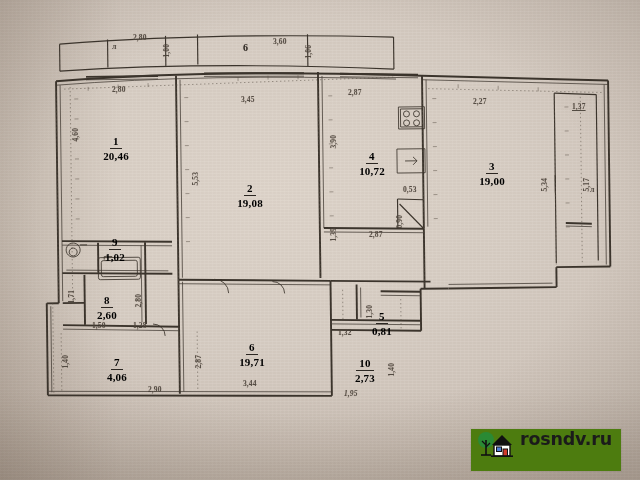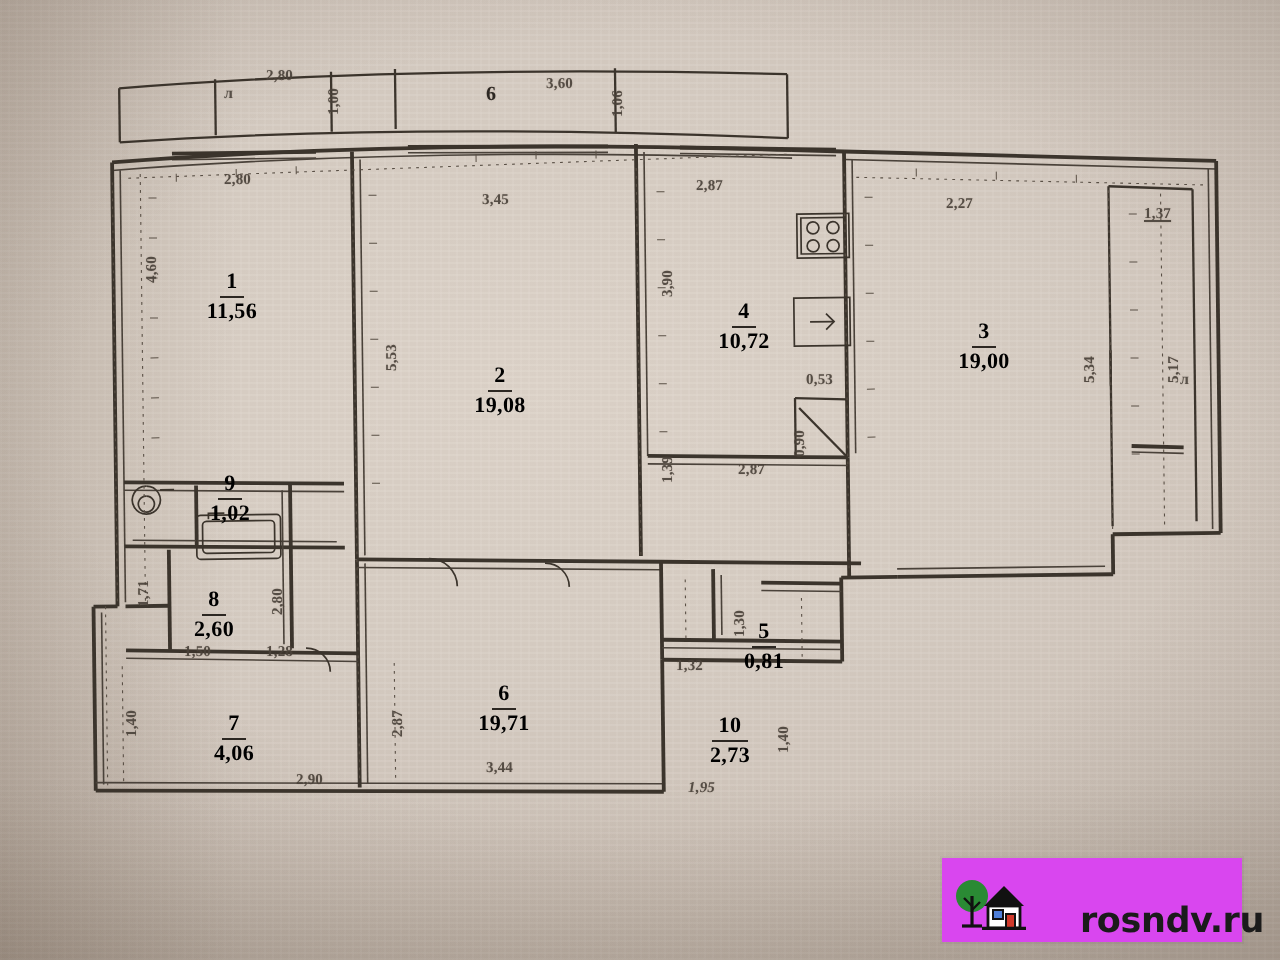--- a/index.html
+++ b/index.html
@@ -88,25 +88,24 @@
     font-weight: 700;
     color: #3a332c;
     opacity: .8;
   }
 
   
   #watermark {
     position: absolute;
     left: 471px; top: 429px;
     width: 150px; height: 42px;
-    background: #d946ef;
+    background: #4d7c0f;
     display: flex;
-    align-items: flex-end;
+    align-items: flex-start;
     box-shadow: 0 0 0 1px rgba(0,0,0,.04);
-    gap: 20px;
   }
   #watermark .wm-logo { width: 40px; height: 34px; margin-left: 6px; flex: none; }
   #watermark .wm-text {
     font-family: "DejaVu Sans", sans-serif;
     font-weight: 700;
     font-size: 17.5px;
     color: #1b1b1b;
     letter-spacing: -.2px;
     margin-left: 3px;
   }
@@ -325,21 +324,21 @@
   <div class="lbl dim" style="left:243px; top:380px;">3,44</div>
 
   <div class="lbl dim v" style="left:366px; top:305px; transform:rotate(-90deg) translate(-100%,0);">1,30</div>
   <div class="lbl dim" style="left:338px; top:329px;">1,32</div>
   <div class="lbl dim v" style="left:388px; top:363px; transform:rotate(-90deg) translate(-100%,0);">1,40</div>
   <div class="lbl dim" style="left:344px; top:390px;font-style:italic;">1,95</div>
   <div class="lbl dim" style="left:148px; top:386px;">2,90</div>
 
   <div class="roombox" style="left:88px; top:131px; width:56px;">
     <span class="roomnum">1</span>
-    <span class="roomarea">11,56</span>
+    <span class="roomarea">20,46</span>
   </div>
 
   <div class="roombox" style="left:222px; top:178px; width:56px;">
     <span class="roomnum">2</span>
     <span class="roomarea">19,08</span>
   </div>
 
   <div class="roombox" style="left:464px; top:156px; width:56px;">
     <span class="roomnum">3</span>
     <span class="roomarea">19,00</span>

